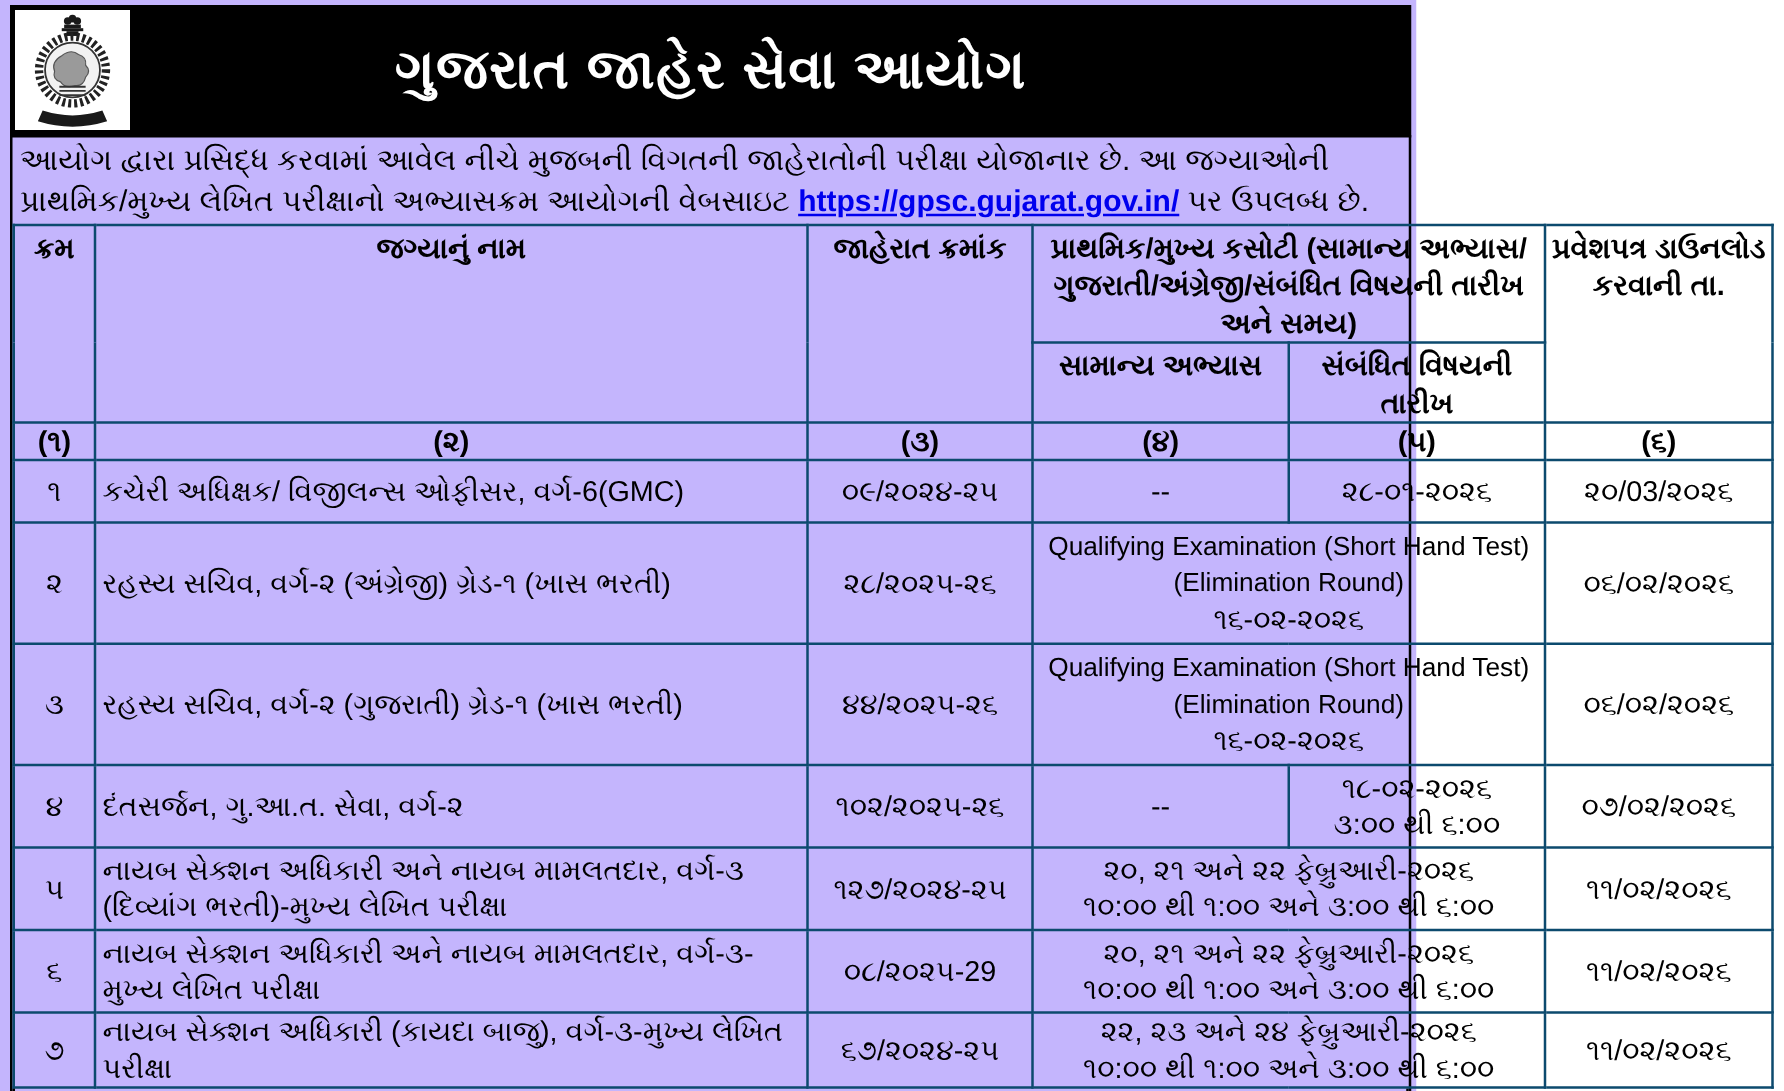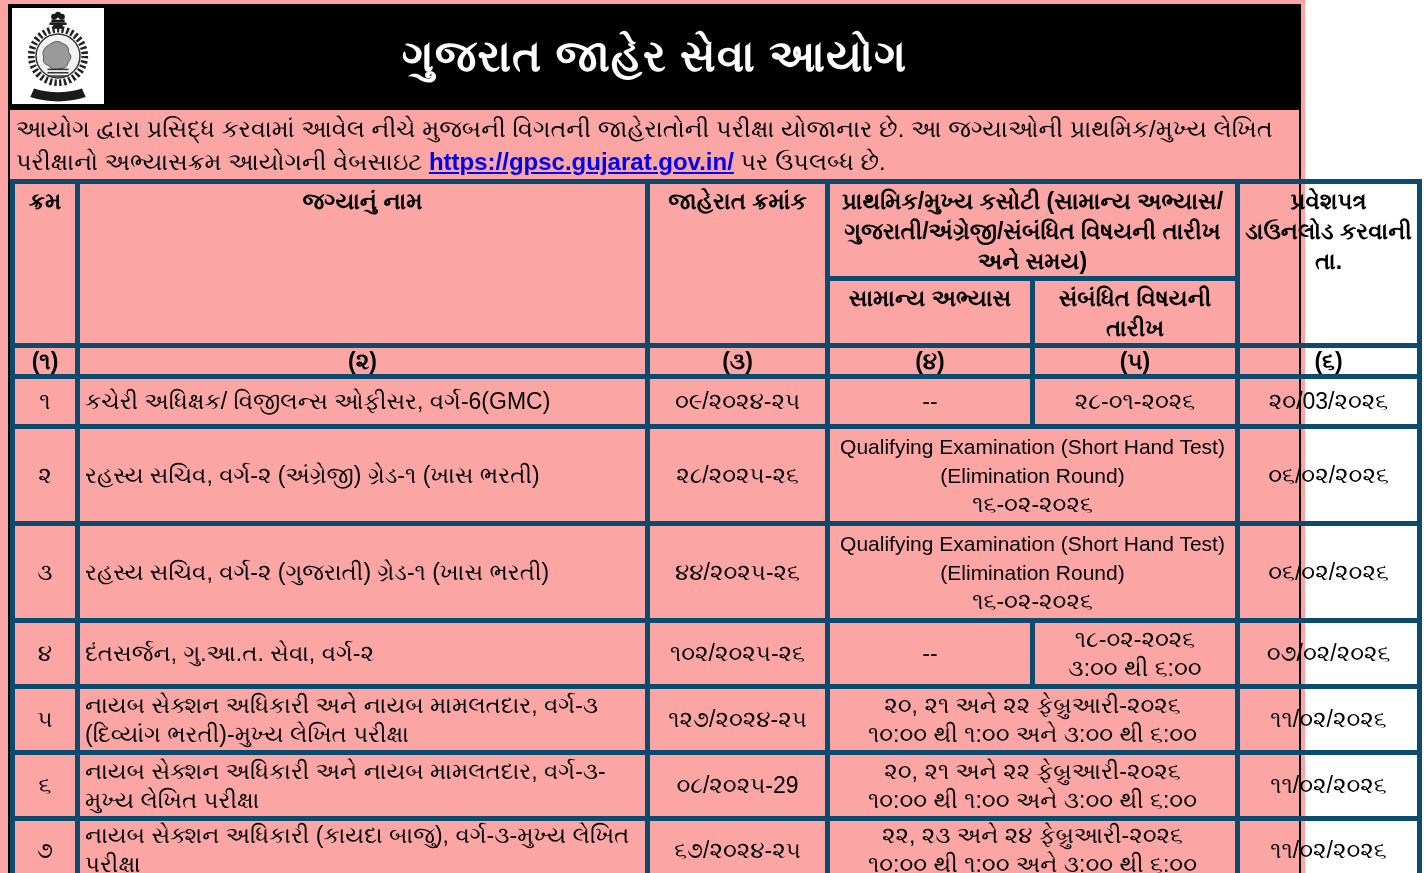--- a/index.html
+++ b/index.html
@@ -1,34 +1,34 @@
 <!DOCTYPE html>
 <html><head>
 <meta charset="utf-8">
 <style>
   * { margin:0; padding:0; box-sizing:border-box; }
   html,body { width:1427px; height:873px; background:#fff; overflow:hidden;
               font-family:"Liberation Sans", sans-serif; color:#000; }
-  .page { width:1305px; height:873px; padding:4px 4px 0 8px; background:#fca5a5; }
+  .page { width:1133px; height:873px; padding:4px 4px 0 8px; background:#c4b5fd; }
 
   
   .topbar { position:relative; height:104px; background:#000; display:flex; }
   .logo-box { position:absolute; left:4px; top:4px; width:92px; height:96px;
               background:#fff; display:flex; align-items:center; justify-content:center; }
   .titles { flex:1; display:flex; flex-direction:column; align-items:center; justify-content:center; }
   .title { color:#fff; font-size:44px; font-weight:bold; line-height:52px; letter-spacing:1px; }
   .subtitle { color:#fff; font-size:29px; font-weight:bold; line-height:36px; }
 
   
   .doc { border:2px solid #000; border-bottom:none; }
   .intro { font-size:24px; line-height:33px; padding:2px 6px 1px 6px; }
   .intro a { color:#0000EE; font-weight:bold; text-decoration:underline; }
 
   table { border-collapse:collapse; width:100%; table-layout:fixed; }
-  th, td { border:5px solid #0c4a6e; padding:0 4px; vertical-align:middle; }
+  th, td { border:2px solid #0c4a6e; padding:0 4px; vertical-align:middle; }
   th { font-weight:bold; font-size:23px; line-height:30px; text-align:center; vertical-align:top; padding-top:2px; }
   td { font-size:23px; line-height:29px; }
   .c { text-align:center; }
   .post { text-align:left; padding-left:5px; }
   .num-row td { font-weight:bold; height:30px; line-height:26px; padding:0; }
   .exam-en { font-size:21px; line-height:29px;text-align:center; }
   col.w1{width:65px} col.w2{width:570px} col.w3{width:180px}
   col.w4{width:205px} col.w5{width:205px} col.w6{width:182px}
   tr.hA th { height:92px; }
   tr.hB th { height:64px; }

